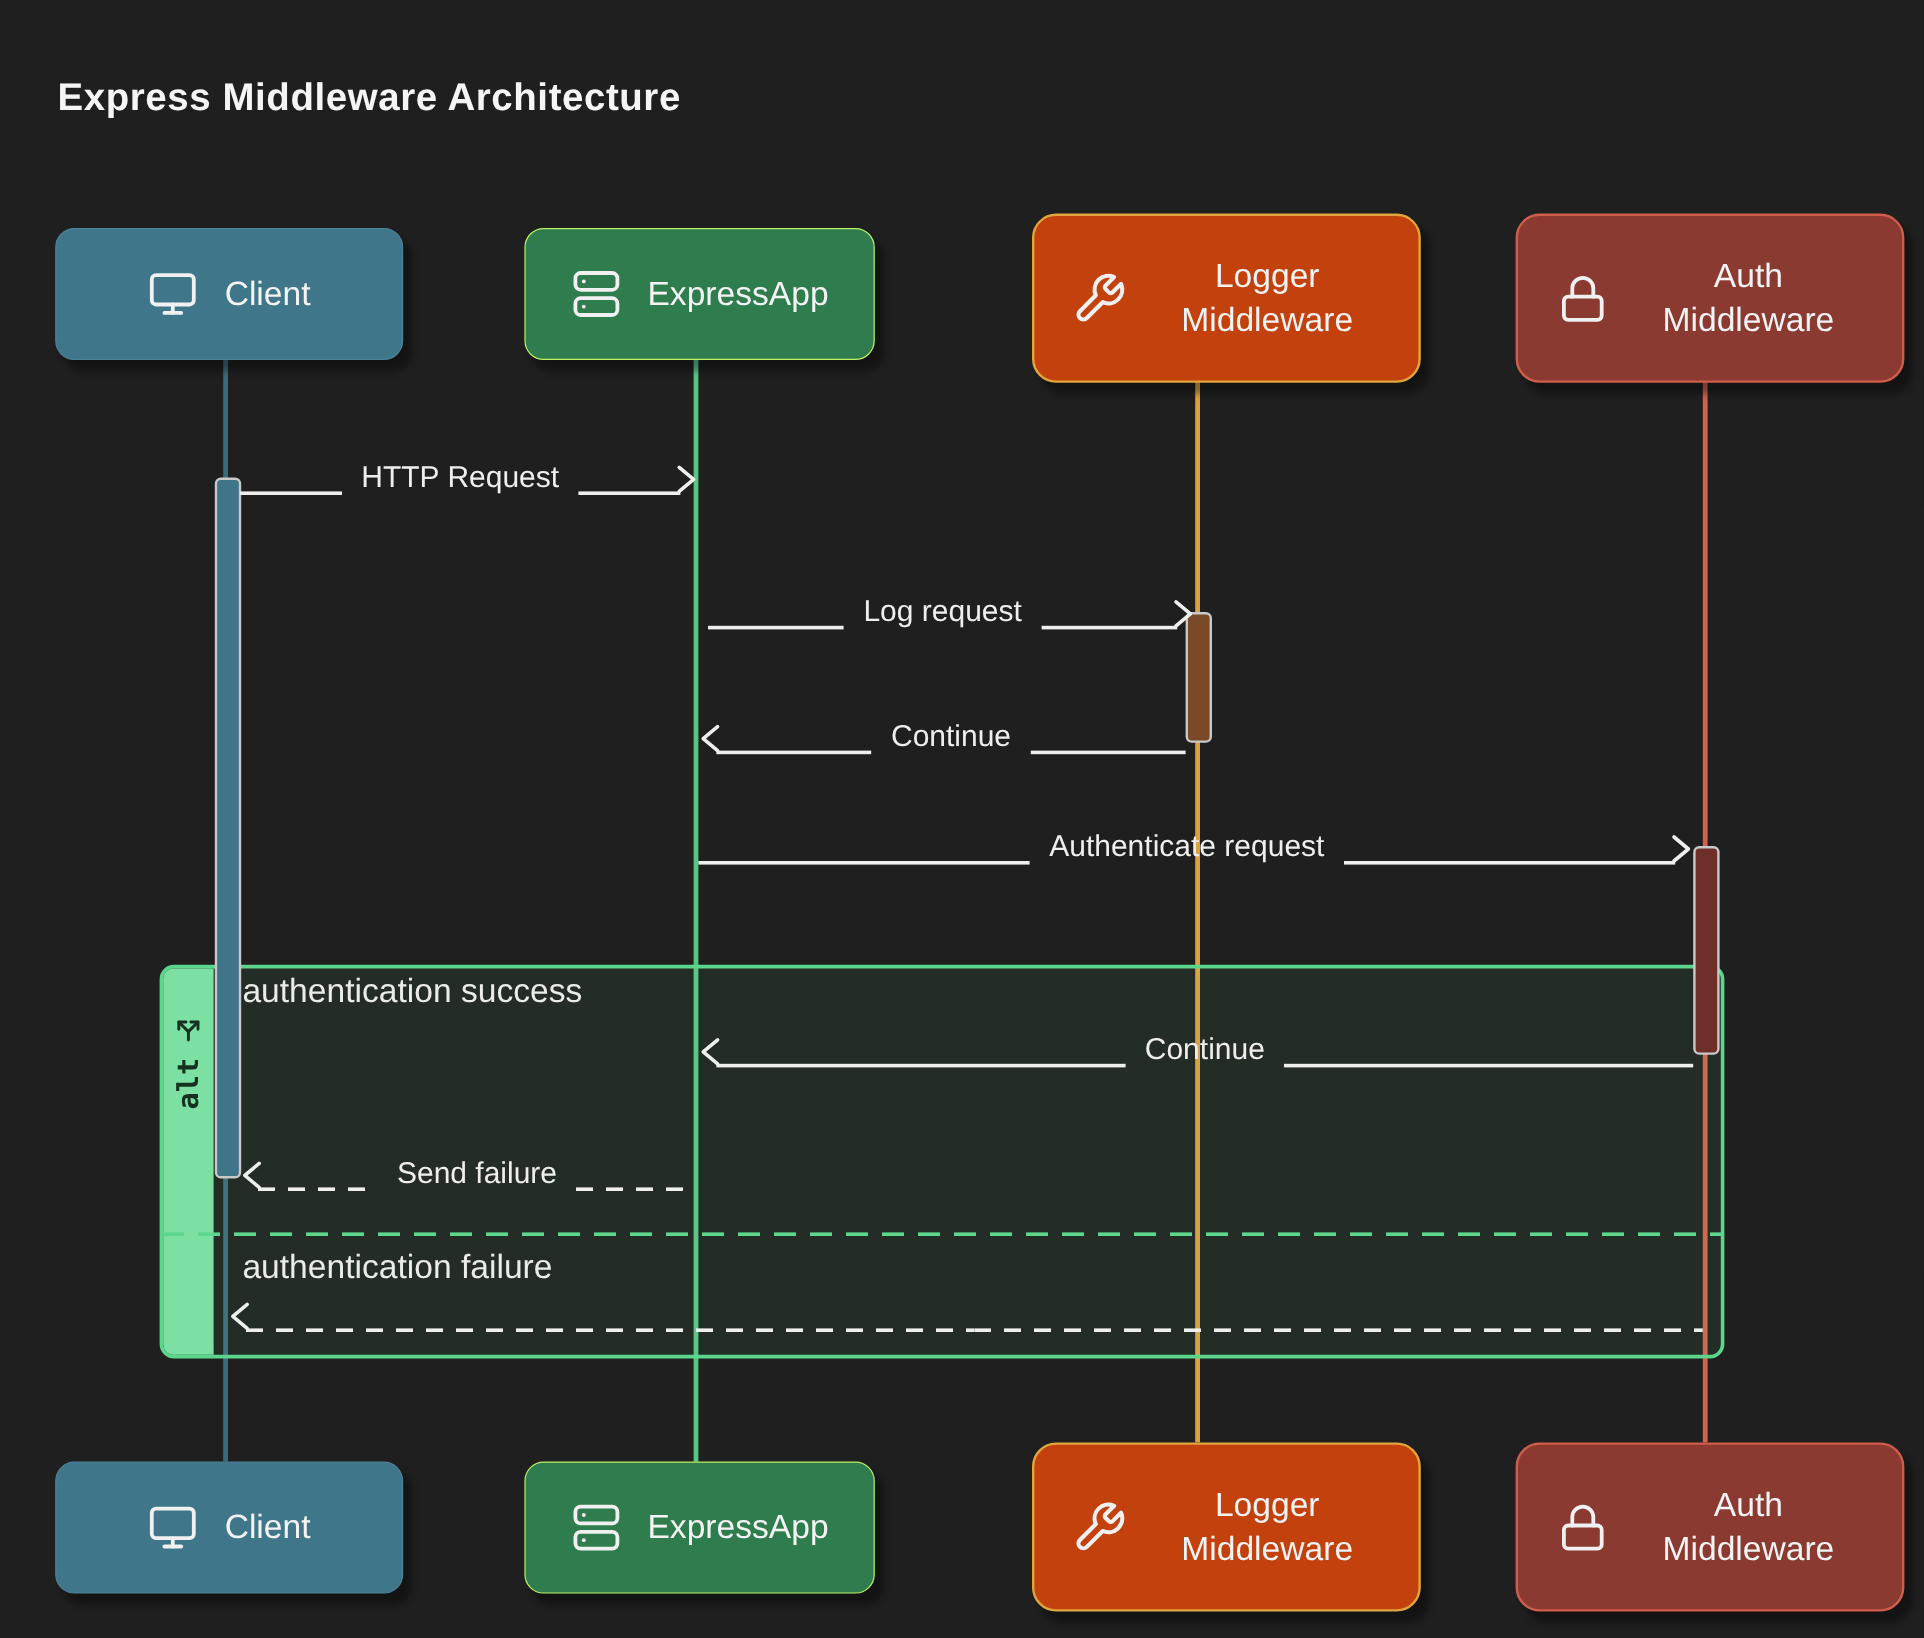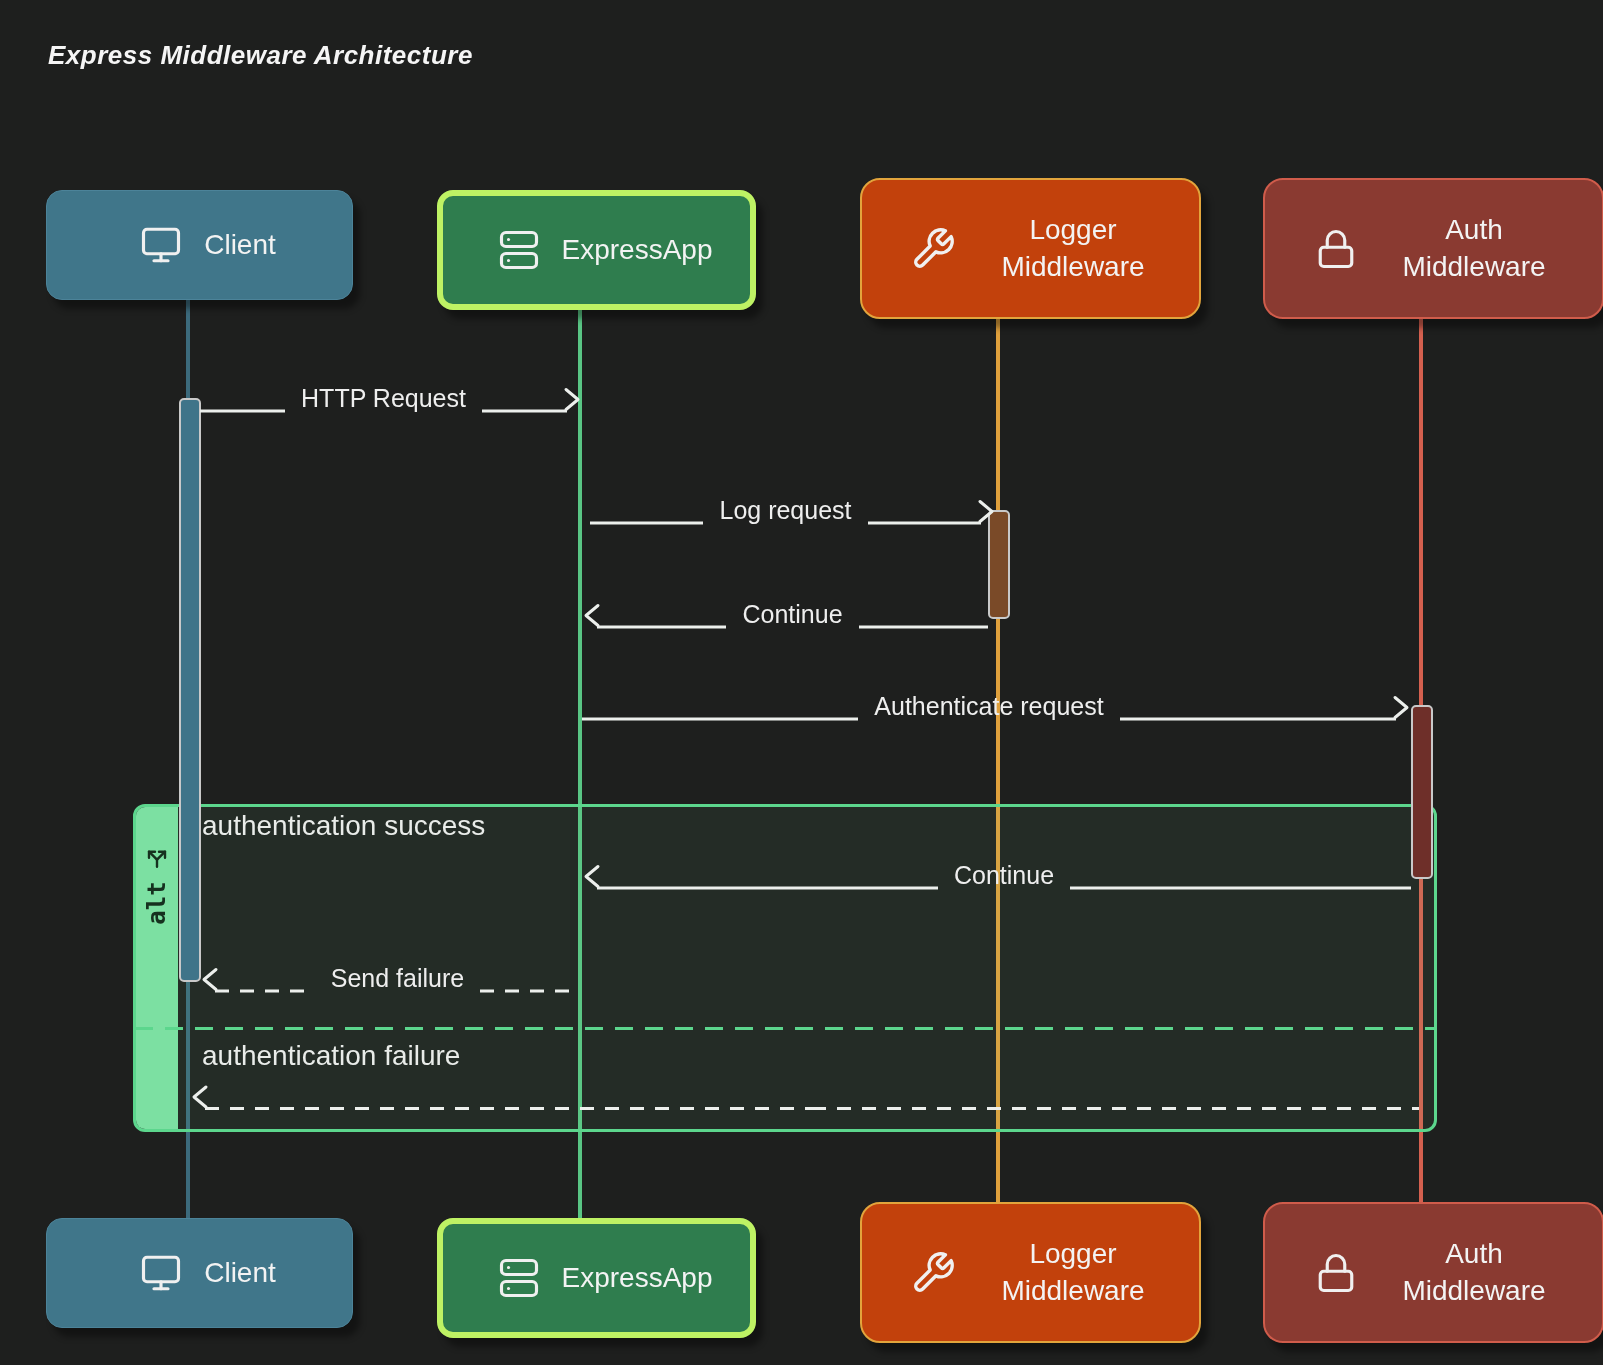--- a/index.html
+++ b/index.html
@@ -1,29 +1,29 @@
 <!DOCTYPE html>
 <html><head>
 <meta charset="utf-8">
 <style>
   html,body{margin:0;padding:0;background:#1e1f1e;}
   .canvas{position:relative;width:1603px;height:1365px;background:#1e1f1e;overflow:hidden;
           font-family:"Liberation Sans", sans-serif;}
 
-  .title{position:absolute;left:48px;top:40px;font-size:26px;font-weight:bold;color:#f5f5f5;letter-spacing:.5px;font-style:italic;}
+  .title{position:absolute;left:48px;top:63px;font-size:32px;font-weight:bold;color:#f5f5f5;letter-spacing:.5px;}
 
   
   .actor{position:absolute;display:flex;align-items:center;justify-content:center;gap:22px;
          border-radius:16px;color:#f3f3f3;font-size:28px;line-height:1.3;
-         box-shadow:7px 9px 6px rgba(0,0,0,.38);padding-left:17px;}
+         box-shadow:7px 9px 6px rgba(0,0,0,.38);}
   .actor .alabel{text-align:center;max-width:190px;}
   .actor svg{flex:0 0 auto;}
 
   .box-client{left:46px;width:288px;height:108px;background:#40768a;border:1px solid #4c8399;}
-  .box-express{left:437px;width:290px;height:108px;background:#2f7d4e;border:6px solid #bef264;}
+  .box-express{left:437px;width:290px;height:108px;background:#2f7d4e;border:1px solid #bef264;}
   .box-logger{left:840px;width:320px;height:137px;background:#c2410c;border:2px solid #e2a43c;border-radius:20px;margin-left:20px;}
   .box-auth{left:1263px;width:320px;height:137px;background:#8a3a31;border:2px solid #d05c4b;border-radius:20px;}
   .row-top.box-client,.row-top.box-express{top:190px;}
   .row-top.box-logger,.row-top.box-auth{top:178px;}
   .row-bottom.box-client,.row-bottom.box-express{top:1218px;}
   .row-bottom.box-logger,.row-bottom.box-auth{top:1202px;}
 
   
   .lifeline{position:absolute;width:4px;}
   .ll-client{left:186px;top:298px;height:920px;background:#3c6a7c;}

